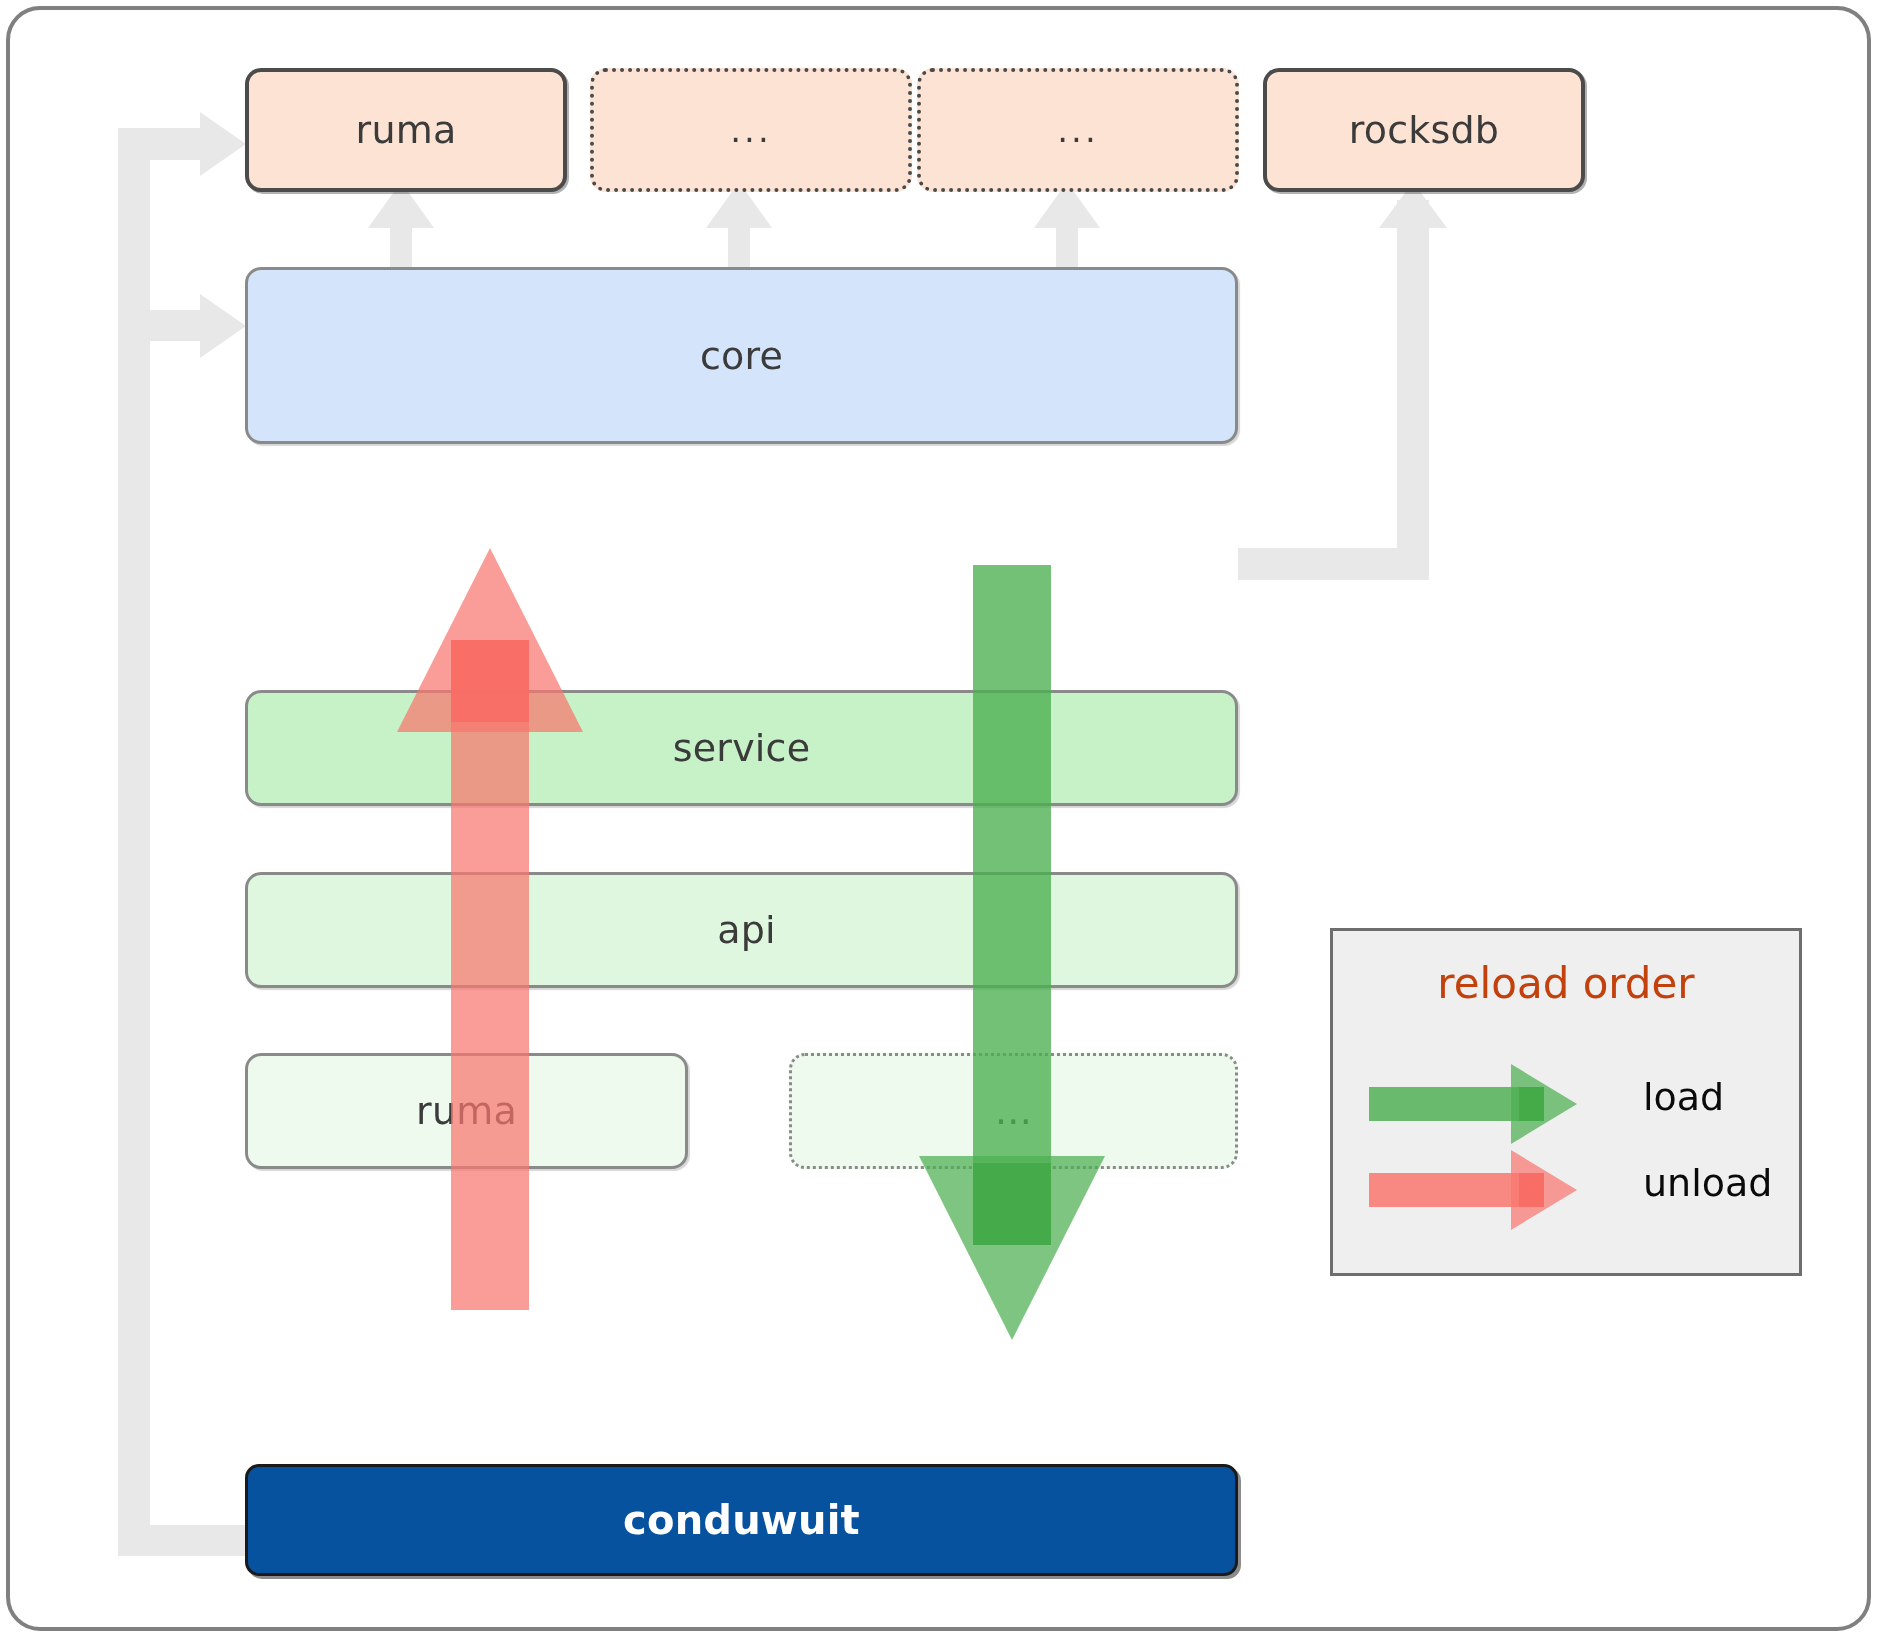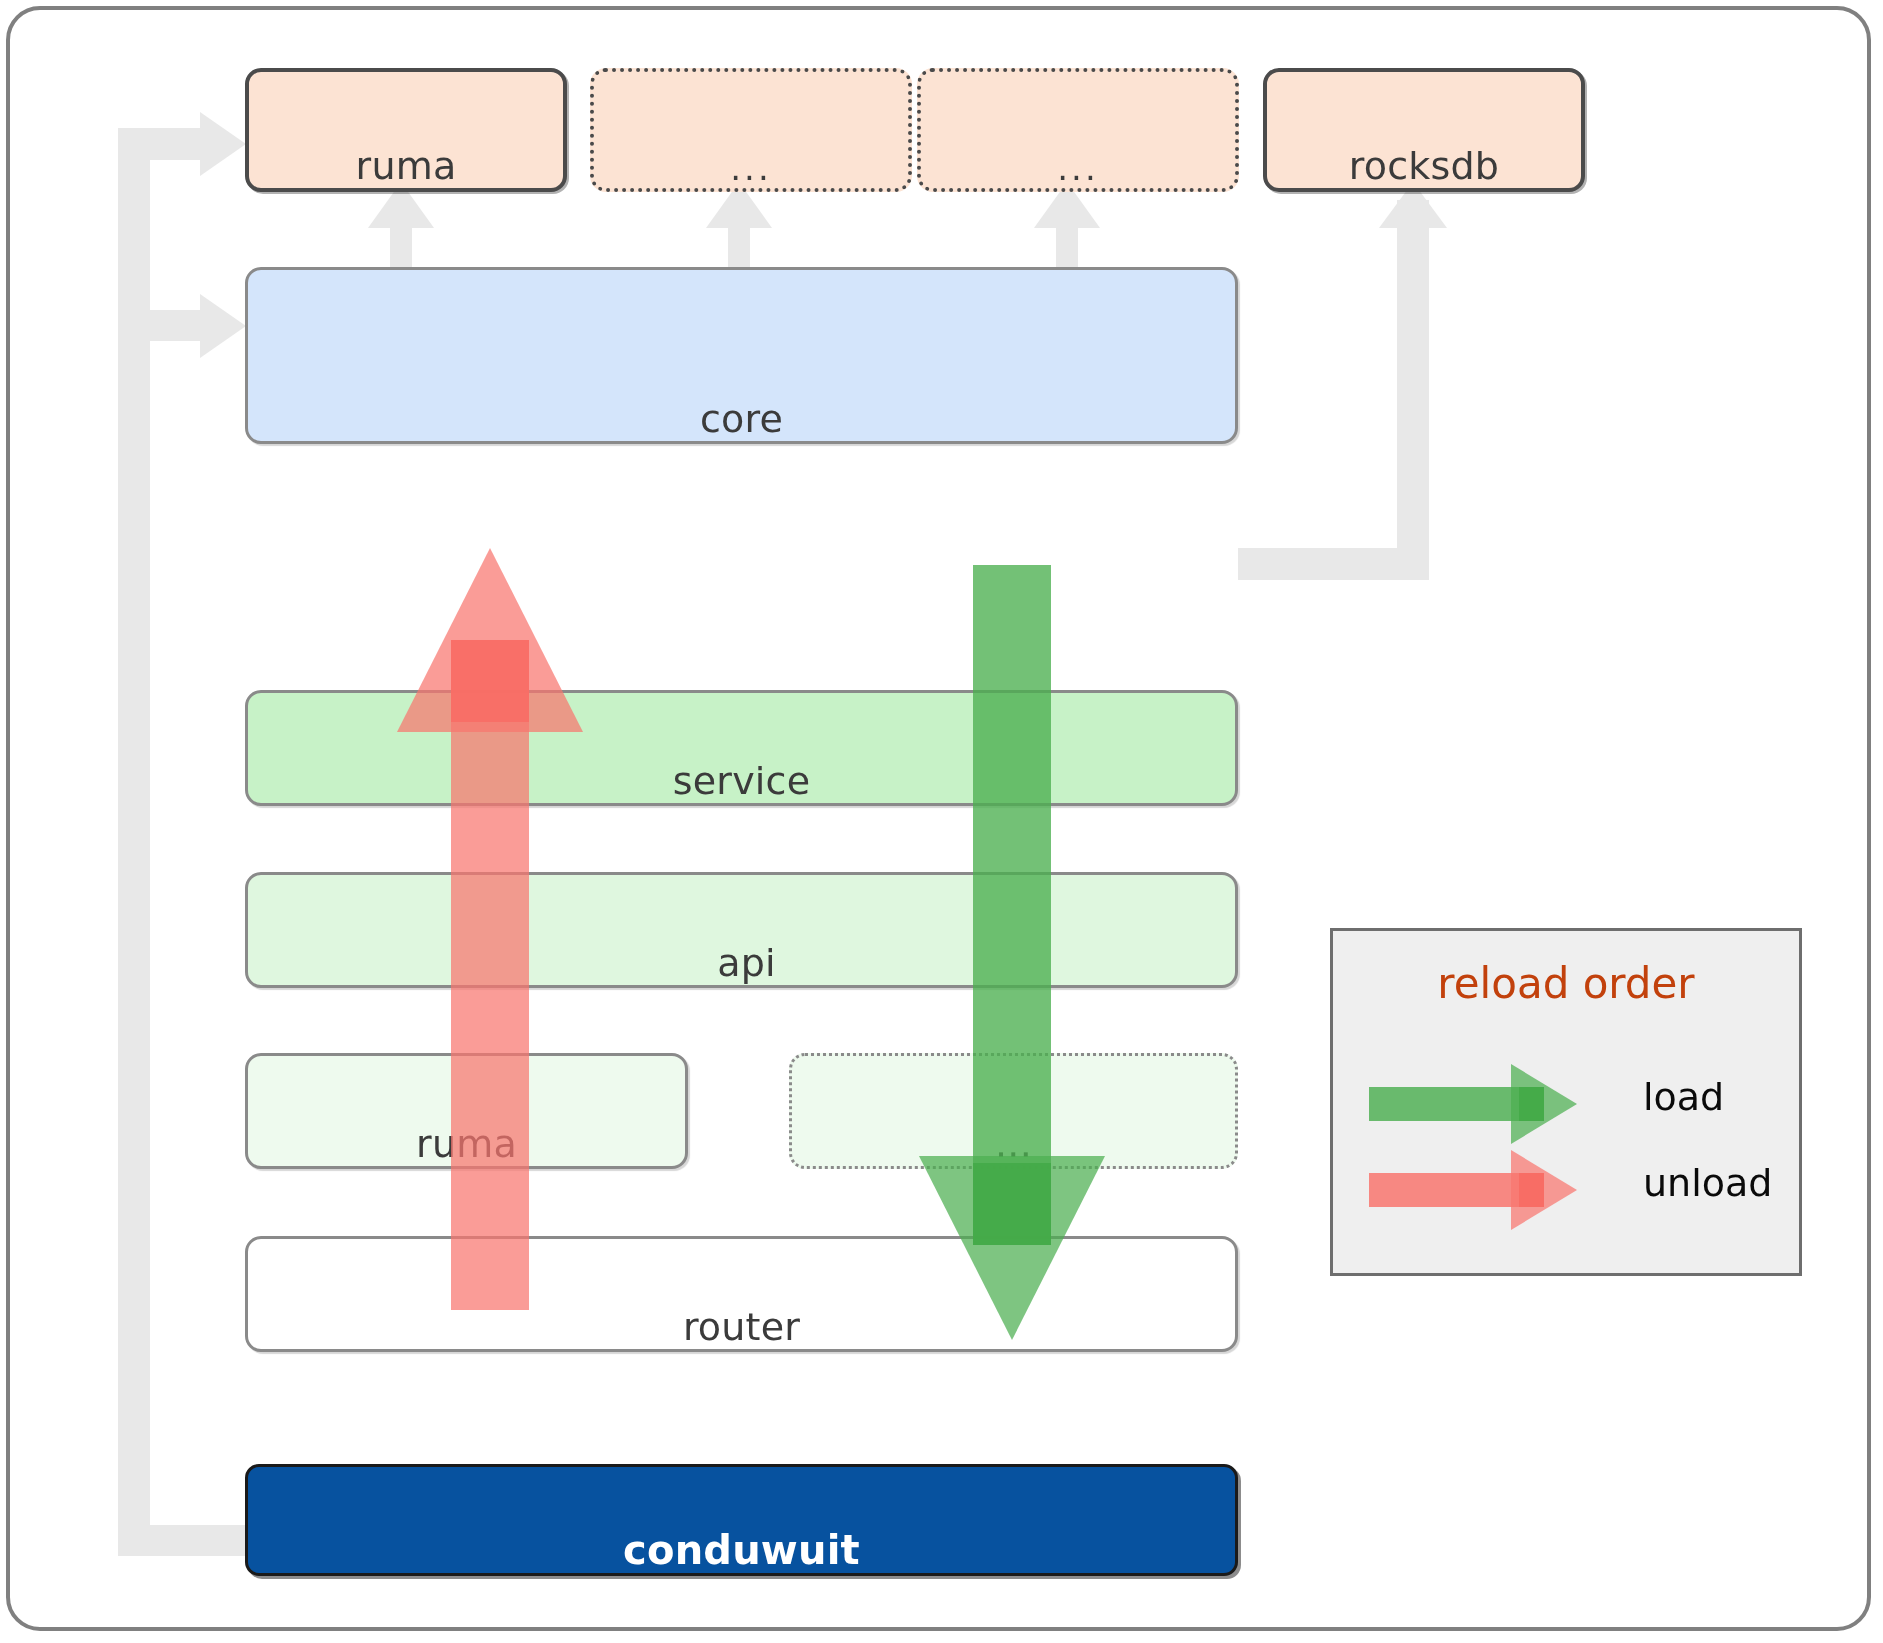--- a/index.html
+++ b/index.html
@@ -27,21 +27,21 @@
     border: 4px solid #808080;
     border-radius: 34px;
     background: #ffffff;
     box-sizing: border-box;
   }
 
   .node {
     position: absolute;
     box-sizing: border-box;
     display: flex;
-    align-items: flex-end;
+    align-items: center;
     justify-content: center;
     border-radius: 14px;
     font-size: 38px;
     color: #3b3b3b;
     letter-spacing: 0.2px;
     z-index: 6;
   }
 
   
   .dep {
@@ -229,23 +229,20 @@
   </div>
 
   <div class="node layer layer-admin">
     <span class="label">ruma</span>
   </div>
 
   <div class="node layer layer-dots">
     <span class="label dots">...</span>
   </div>
 
-  <div class="node layer layer-router">
-    <span class="label">router</span>
-  </div>
 
   <div class="node app">
     <span class="label">conduwuit</span>
   </div>
 
   <svg id="reload-arrows" viewBox="0 0 1883 1643" xmlns="http://www.w3.org/2000/svg">
 
     <g opacity="1">
 
       <rect x="451" y="640" width="78" height="670" fill="#f8766f" opacity="0.72"></rect>

